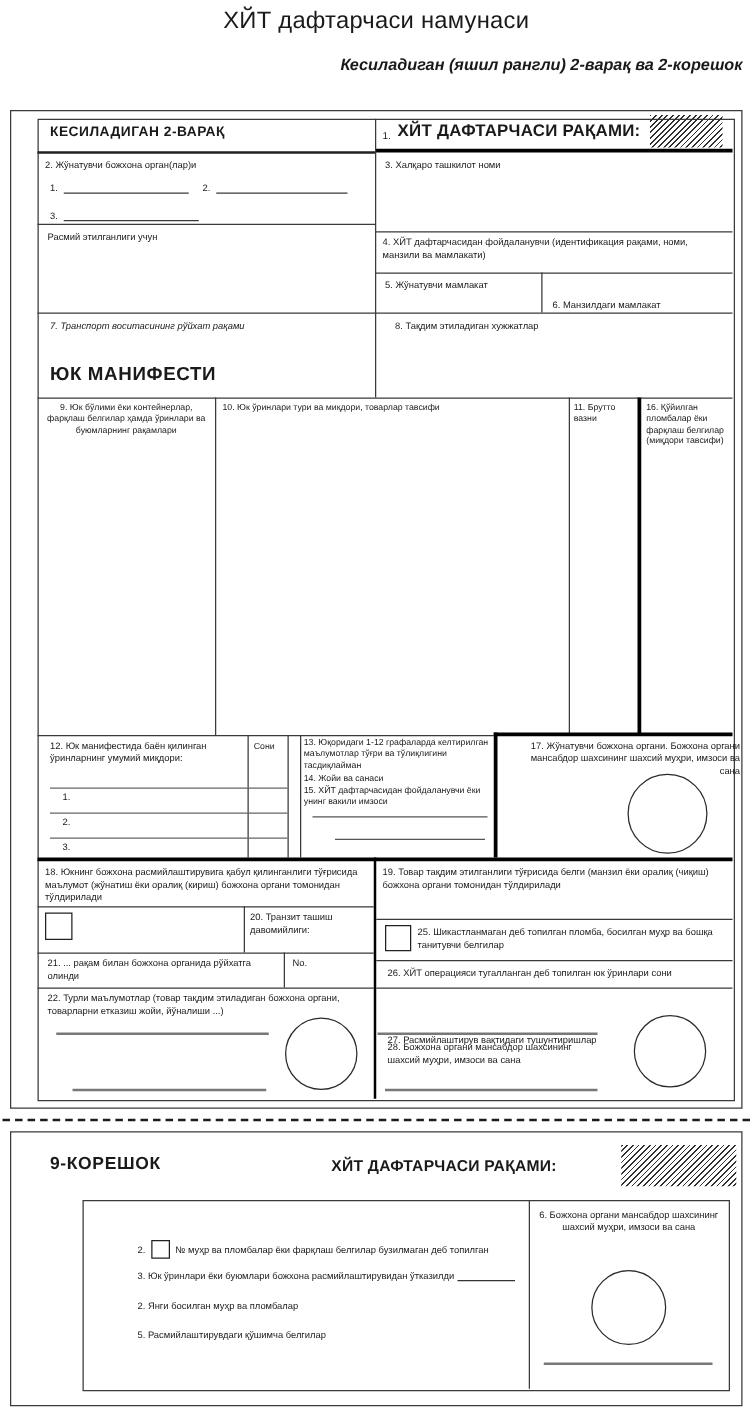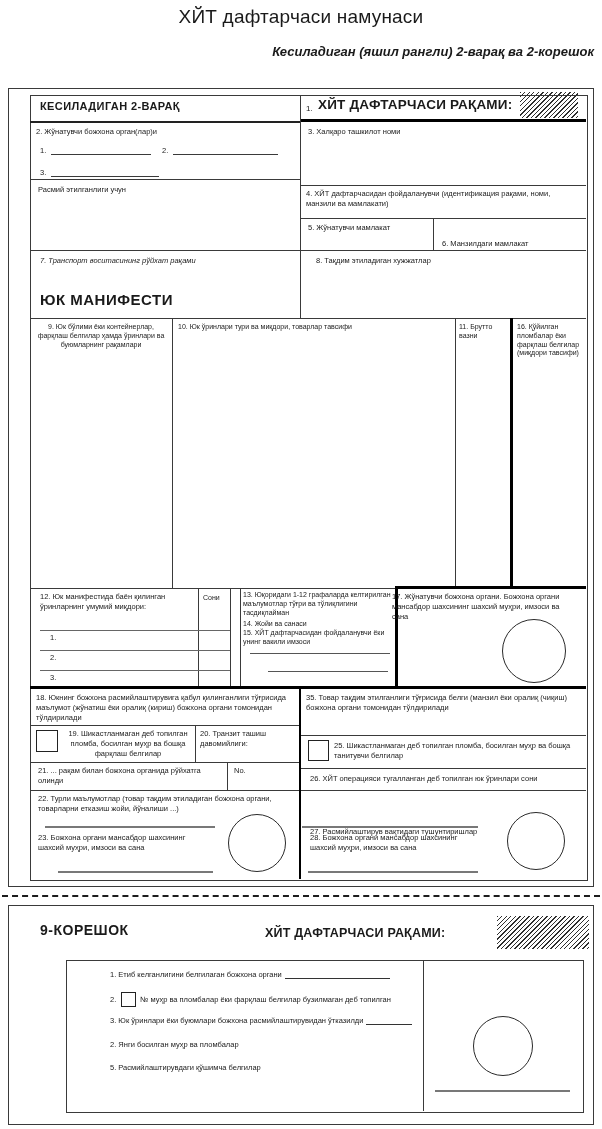--- a/index.html
+++ b/index.html
@@ -93,44 +93,42 @@
   <div class="abs t7" style="left:50px;top:653px;">2.</div>
   <div class="hl" style="left:40px;top:670px;width:190px;background:#666;"></div>
   <div class="abs t7" style="left:50px;top:673px;">3.</div>
 
   <div class="abs t65" style="left:243px;top:591px;width:148px;">13. Юқоридаги 1-12 графаларда келтирилган маълумотлар тўғри ва тўлиқлигини тасдиқлайман</div>
   <div class="abs t65" style="left:243px;top:620px;width:148px;">14. Жойи ва санаси</div>
   <div class="abs t65" style="left:243px;top:629px;width:148px;">15. ХЙТ дафтарчасидан фойдаланувчи ёки унинг вакили имзоси</div>
   <div class="hl" style="left:250px;top:653px;width:140px;background:#555;"></div>
   <div class="hl" style="left:268px;top:671px;width:120px;background:#555;"></div>
 
-  <div class="abs t7" style="left:392px;top:592px;width:184px;">17. Жўнатувчи божхона органи. Божхона органи мансабдор шахсининг шахсий муҳри, имзоси ва сана</div>
+  <div class="abs t7" style="left:408px;top:592px;width:184px;text-align:right;">17. Жўнатувчи божхона органи. Божхона органи мансабдор шахсининг шахсий муҳри, имзоси ва сана</div>
   <div class="circle" style="left:502px;top:619px;width:62px;height:62px;"></div>
 
   <div class="hl thk" style="left:30px;top:686px;width:556px;height:3px;"></div>
   <div class="vl thk" style="left:299px;top:686px;width:2px;height:193px;"></div>
 
   <div class="abs t7" style="left:36px;top:693px;width:262px;">18. Юкнинг божхона расмийлаштирувига қабул қилинганлиги тўғрисида маълумот (жўнатиш ёки оралиқ (кириш) божхона органи томонидан тўлдирилади</div>
   <div class="hl" style="left:30px;top:725px;width:269px;"></div>
   <div class="cbx" style="left:36px;top:730px;width:20px;height:20px;"></div>
-  <div class="abs t7 ctr" style="left:62px;top:729px;width:132px;">19. Шикастланмаган деб топилган пломба, босилган муҳр ва бошқа фарқлаш белгилар</div>
   <div class="vl" style="left:195px;top:725px;height:37px;"></div>
   <div class="abs t7" style="left:200px;top:729px;width:92px;">20. Транзит ташиш давомийлиги:</div>
   <div class="hl" style="left:30px;top:762px;width:269px;"></div>
   <div class="abs t7" style="left:38px;top:766px;width:182px;">21. ... рақам билан божхона органида рўйхатга олинди</div>
   <div class="vl" style="left:227px;top:762px;height:28px;"></div>
   <div class="abs t7" style="left:234px;top:766px;">No.</div>
   <div class="hl" style="left:30px;top:790px;width:269px;"></div>
   <div class="abs t7" style="left:38px;top:794px;width:255px;">22. Турли маълумотлар (товар тақдим этиладиган божхона органи, товарларни етказиш жойи, йўналиши ...)</div>
   <div class="gl" style="left:45px;top:826px;width:170px;"></div>
-  <div class="abs t7" style="left:38px;top:833px;width:170px;">23. Божхона органи мансабдор шахсининг шахсий муҳри, имзоси ва сана</div>
   <div class="circle" style="left:228px;top:814px;width:56px;height:56px;"></div>
   <div class="gl" style="left:58px;top:871px;width:155px;"></div>
 
-  <div class="abs t7" style="left:306px;top:693px;width:276px;">35. Товар тақдим этилганлиги тўғрисида белги (манзил ёки оралиқ (чиқиш) божхона органи томонидан тўлдирилади</div>
+  <div class="abs t7" style="left:306px;top:693px;width:276px;">19. Товар тақдим этилганлиги тўғрисида белги (манзил ёки оралиқ (чиқиш) божхона органи томонидан тўлдирилади</div>
   <div class="hl" style="left:301px;top:735px;width:285px;"></div>
   <div class="cbx" style="left:308px;top:740px;width:19px;height:19px;"></div>
   <div class="abs t7" style="left:334px;top:741px;width:238px;">25. Шикастланмаган деб топилган пломба, босилган муҳр ва бошқа танитувчи белгилар</div>
   <div class="hl" style="left:301px;top:768px;width:285px;"></div>
   <div class="abs t7" style="left:310px;top:774px;width:270px;">26. ХЙТ операцияси тугалланган деб топилган юк ўринлари сони</div>
   <div class="hl" style="left:301px;top:790px;width:285px;"></div>
   <div class="abs t7" style="left:310px;top:827px;width:240px;">27. Расмийлаштирув вақтидаги тушунтиришлар</div>
   <div class="gl" style="left:302px;top:826px;width:176px;"></div>
   <div class="abs t7" style="left:310px;top:833px;width:168px;">28. Божхона органи мансабдор шахсининг шахсий муҳри, имзоси ва сана</div>
   <div class="circle" style="left:507px;top:812px;width:56px;height:56px;"></div>
@@ -139,32 +137,29 @@
   <div class="abs" style="left:2px;top:895px;width:598px;border-top:2px dashed #1c1c1c;"></div>
 
   <div class="frame" style="left:8px;top:905px;width:584px;height:218px;"></div>
   <div class="h2" style="left:40px;top:922px;font-size:14px;">9-КОРЕШОК</div>
   <div class="h1r" style="left:265px;top:926px;font-size:12.5px;">ХЙТ ДАФТАРЧАСИ РАҚАМИ:</div>
   <div class="hatch" style="left:497px;top:916px;width:92px;height:33px;"></div>
 
   <div class="frame" style="left:66px;top:960px;width:516px;height:151px;"></div>
   <div class="vl" style="left:423px;top:960px;height:151px;"></div>
 
-  <div class="krow" style="left:110px;top:970px;width:280px;">
-    <span class="t7">1. Етиб келганлигини белгилаган божхона органи</span>
-    <div class="kfill"></div>
-  </div>
   <div class="krow" style="left:110px;top:992px;align-items:center;">
     <span class="t7">2.</span>
     <div class="cbx-sm" style="margin-left:5px;"></div>
     <span class="t7" style="margin-left:4px;">№ муҳр ва пломбалар ёки фарқлаш белгилар бузилмаган деб топилган</span>
   </div>
   <div class="krow" style="left:110px;top:1016px;width:302px;">
     <span class="t7">3. Юк ўринлари ёки буюмлари божхона расмийлаштирувидан ўтказилди</span>
     <div class="kfill"></div>
   </div>
   <div class="abs t7" style="left:110px;top:1040px;width:300px;">2.  Янги босилган муҳр ва пломбалар</div>
   <div class="abs t7" style="left:110px;top:1063px;width:300px;">5.  Расмийлаштирувдаги қўшимча белгилар</div>
 
+  <div class="abs t7 ctr" style="left:428px;top:967px;width:150px;">6. Божхона органи мансабдор шахсининг шахсий муҳри, имзоси ва сана</div>
   <div class="circle" style="left:473px;top:1016px;width:58px;height:58px;"></div>
   <div class="gl" style="left:435px;top:1090px;width:135px;"></div>
 
 </div>
 
 </body></html>

